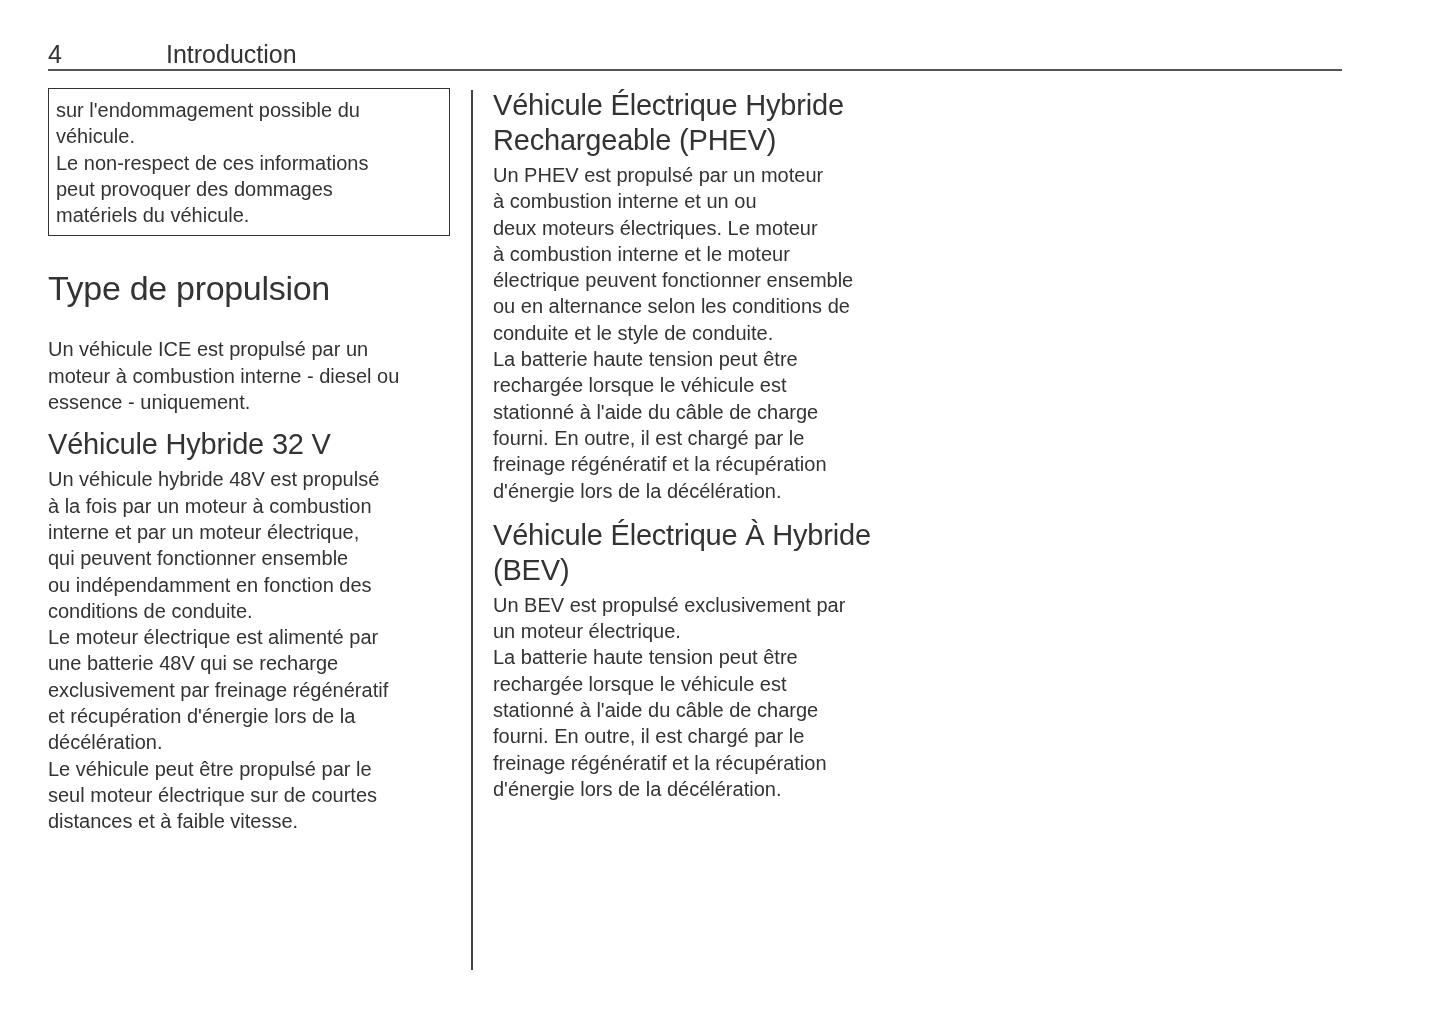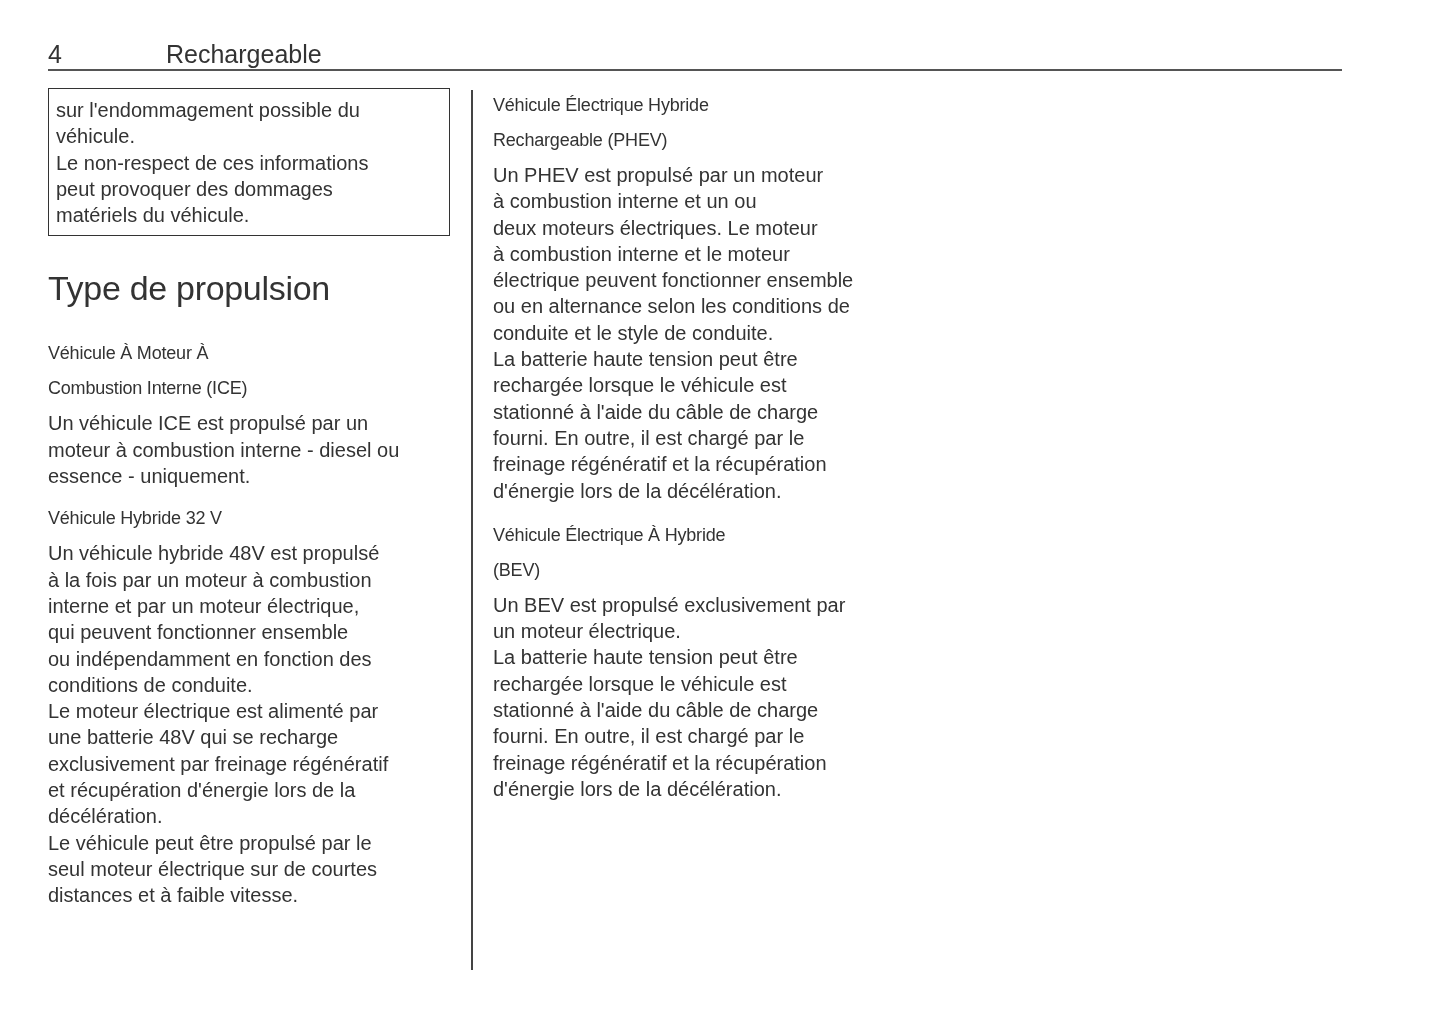--- a/index.html
+++ b/index.html
@@ -70,56 +70,54 @@
     }
     .h1 {
       font-size: 34px;
       line-height: 40px;
       margin: 0 0 28px 0;
       color: #333333;
       font-weight: normal;
       letter-spacing: -0.3px;
     }
     .h2 {
-      font-size: 18px;
+      font-size: 29px;
       line-height: 35px;
       margin: 0 0 4px 0;
       color: #333333;
       font-weight: normal;
       white-space: pre-line;
       letter-spacing: -0.2px;
     }
     .section { margin-bottom: 12px; }
     .col-right .h2 { margin-top: 0; }
     .col-right .section { margin-bottom: 14px; }
   </style>
 </head>
 <body>
 
 <div class="page-header">
   <span class="page-number">4</span>
-  <span class="section-name">Rechargeable</span>
+  <span class="section-name">Introduction</span>
 </div>
 
 <div class="column-divider"></div>
 
 <div class="col col-left">
   <div class="notice-box">
     <p class="body-text">sur l'endommagement possible du
 véhicule.
 Le non-respect de ces informations
 peut provoquer des dommages
 matériels du véhicule.</p>
   </div>
 
   <h1 class="h1">Type de propulsion</h1>
 
   <div class="section">
-    <h2 class="h2">Véhicule À Moteur À
-Combustion Interne (ICE)</h2>
     <p class="body-text">Un véhicule ICE est propulsé par un
 moteur à combustion interne - diesel ou
 essence - uniquement.</p>
   </div>
 
   <div class="section">
     <h2 class="h2">Véhicule Hybride 32 V</h2>
     <p class="body-text">Un véhicule hybride 48V est propulsé
 à la fois par un moteur à combustion
 interne et par un moteur électrique,

